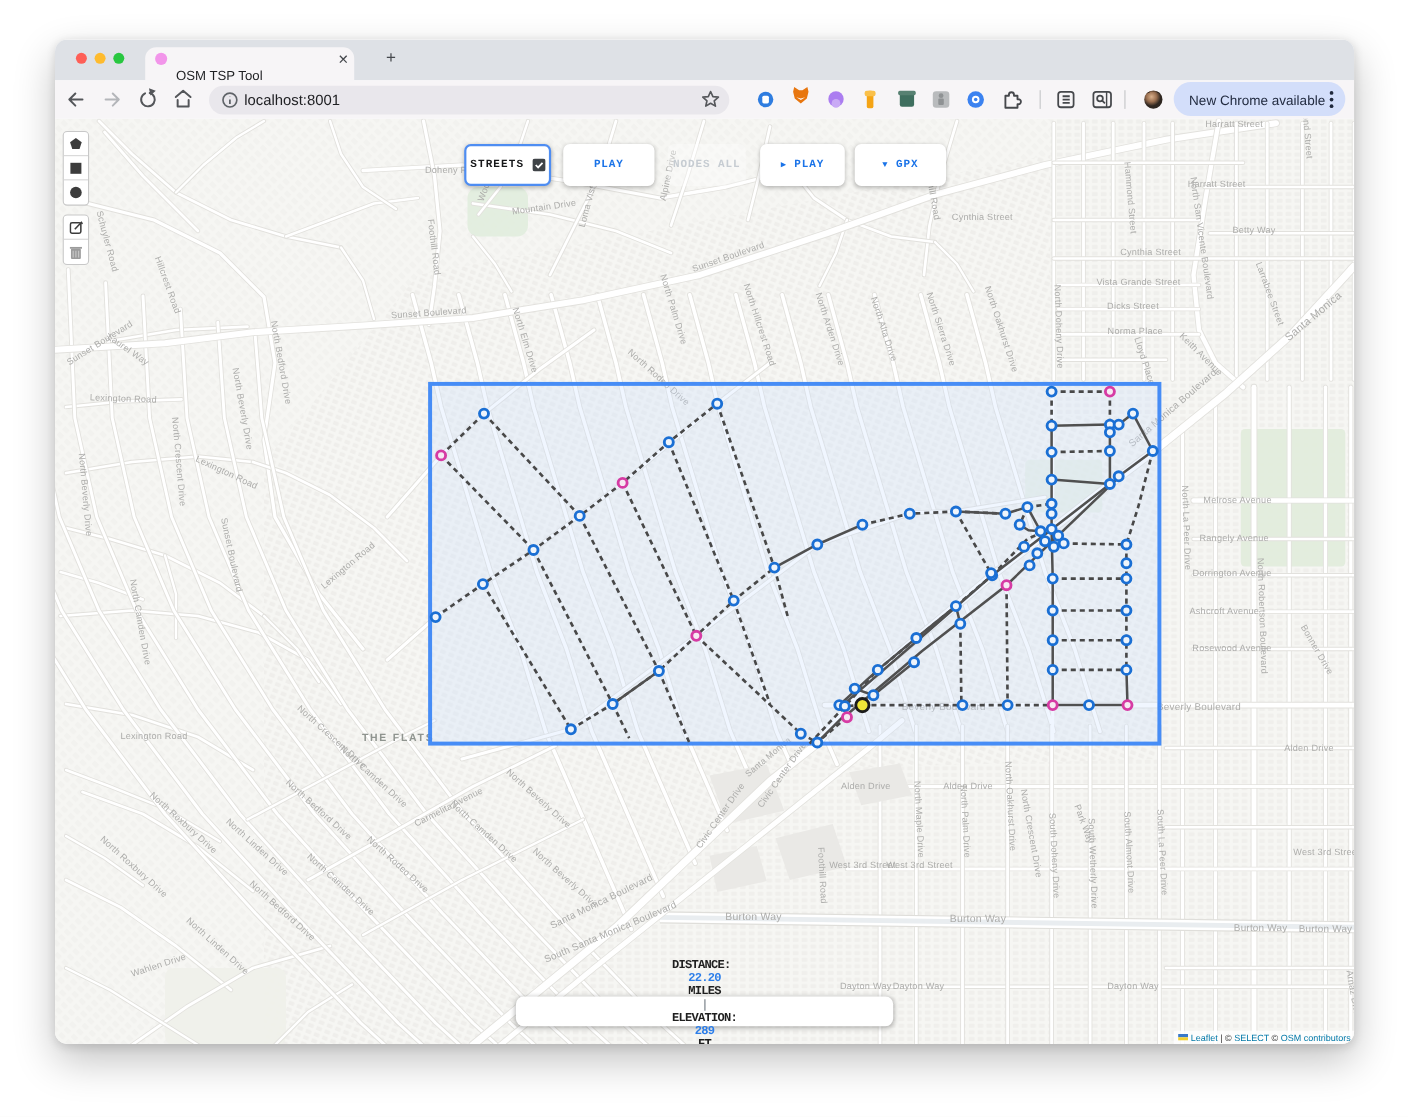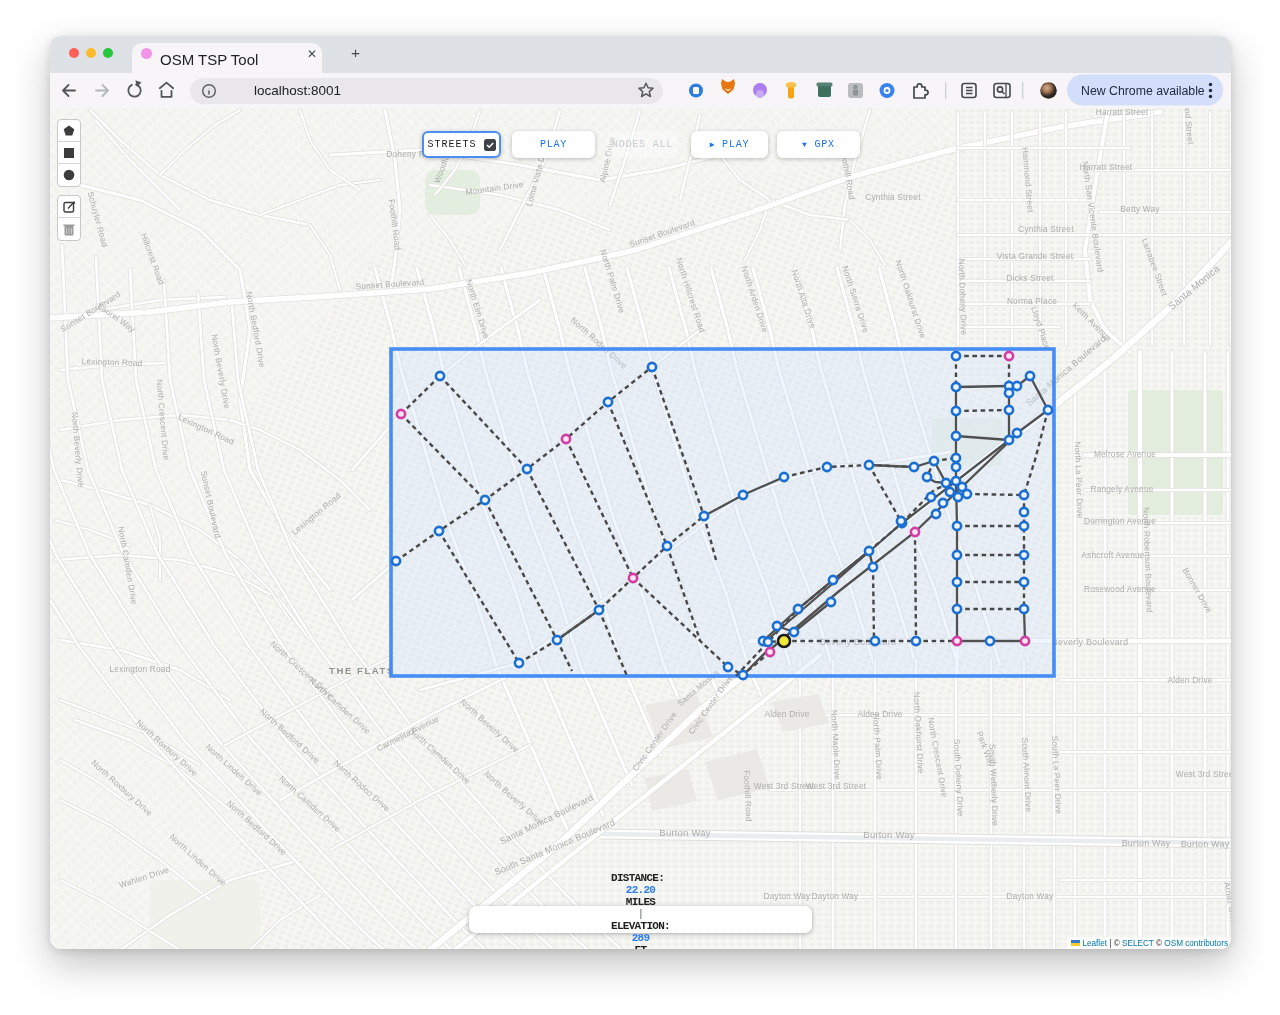--- a/index.html
+++ b/index.html
@@ -2,31 +2,31 @@
 <html><head><meta charset="utf-8">
 <style>
 * { margin:0; padding:0; box-sizing:border-box; }
 html,body { width:1280px; height:1015px; background:#fff; font-family:"Liberation Sans", sans-serif; overflow:hidden; }
 #win { position:absolute; left:50px; top:36px; width:1181px; height:913px; border-radius:11px;
   box-shadow:0 15px 38px rgba(0,0,0,0.24), 0 2px 9px rgba(0,0,0,0.12); overflow:hidden; background:#fff; }
 #tabstrip { position:absolute; left:0; top:0; width:100%; height:37px; background:#dee1e6; }
 .tl { position:absolute; top:11.5px; width:10px; height:10px; border-radius:50%; }
 #tab { position:absolute; left:82px; top:7px; width:190px; height:30px; background:#f7f5f7; border-radius:10px 10px 0 0; }
 #tab .fav { position:absolute; left:9px; top:5px; width:11px; height:11px; border-radius:50%; background:#f295ea; }
-#tab .title { position:absolute; left:28px; top:8px; font-size:15px; color:#1f2023; }
+#tab .title { position:absolute; left:28px; top:19px; font-size:12px; color:#1f2023; }
 #tab .x { position:absolute; right:5px; top:4px; font-size:12px; color:#45484d; }
 #ntab { position:absolute; left:301px; top:8px; font-size:15.5px; color:#45484d; font-weight:normal; }
 #toolbar { position:absolute; left:0; top:37px; width:100%; height:35px; background:#f7f5f7; }
 #toolbar svg { position:absolute; }
 #urlbar { position:absolute; left:140px; top:5px; width:473px; height:26px; background:#e9e7ec; border-radius:13px; }
-#urlbar .url { position:absolute; left:32px; top:5px; font-size:13.5px; color:#202124;margin-left:32px; }
+#urlbar .url { position:absolute; left:32px; top:5px; font-size:13.5px; color:#202124; }
 #map { position:absolute; left:0; top:72px; width:1181px; height:841px; }
 .btn { position:absolute; background:#fff; border-radius:6px; box-shadow:0 1px 4px rgba(0,0,0,0.25);
-  font-family:"Liberation Mono", monospace; font-weight:normal; font-size:10px; letter-spacing:0.8px;
-  color:#1a73e8; display:flex; align-items:center; justify-content:center; height:27px; }
+  font-family:"Liberation Mono", monospace; font-weight:bold; font-size:10px; letter-spacing:0.8px;
+  color:#1a73e8; display:flex; align-items:center; justify-content:center; height:38px; }
 #bar { position:absolute; left:419px; top:798px; width:343px; height:27px; background:#fff; border-radius:7px;
   box-shadow:0 1px 5px rgba(0,0,0,0.3); font-family:"Liberation Mono", monospace; font-weight:bold; font-size:11px; letter-spacing:-0.7px;
   color:#1f1f1f; display:flex; align-items:center; justify-content:center; white-space:pre;flex-direction:column; }
 #attrib { position:absolute; right:0; bottom:0; background:rgba(255,255,255,0.78); font-size:8.2px; color:#333;
   padding:1.5px 3px 1.5px 4px; white-space:pre; }
 #attrib .lnk { color:#0078a8; }
 .ltool { position:absolute; width:24px; background:#fff; border:1px solid #c8c8c8; border-radius:4px; }
 .ltool .ic { width:100%; height:22px; display:flex; align-items:center; justify-content:center; border-bottom:1px solid #d6d6d6; font-size:11px; color:#333; }
 .ltool .ic:last-child { border-bottom:none; }
 </style></head>

